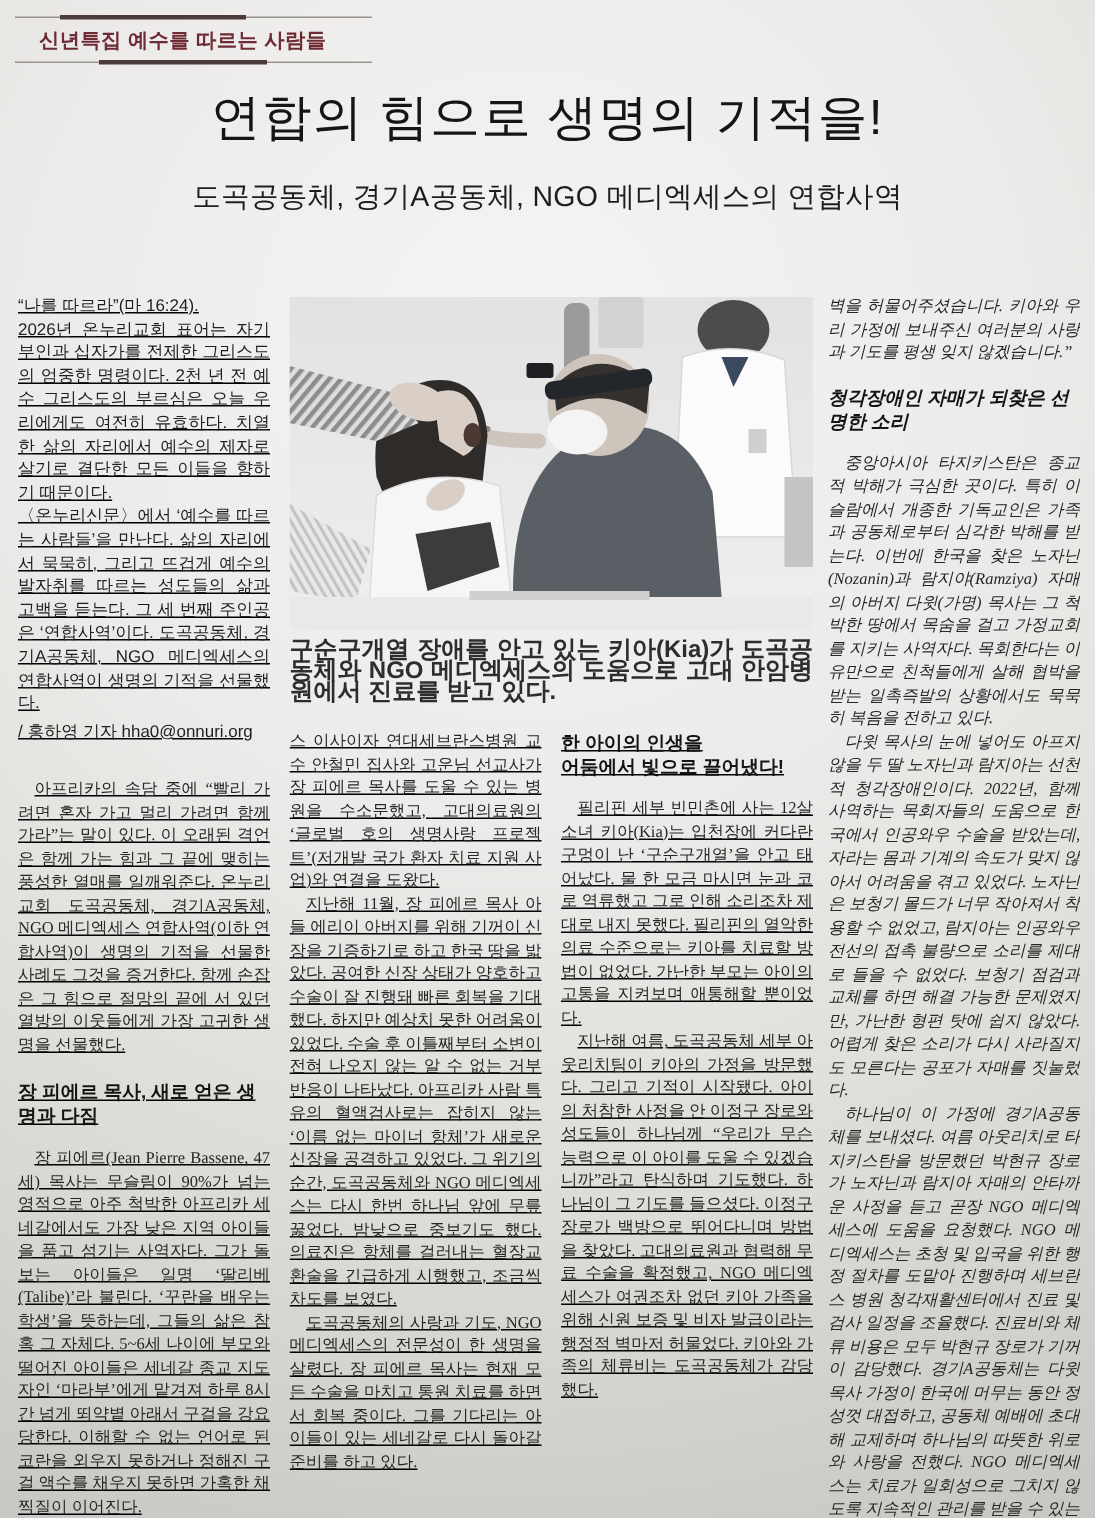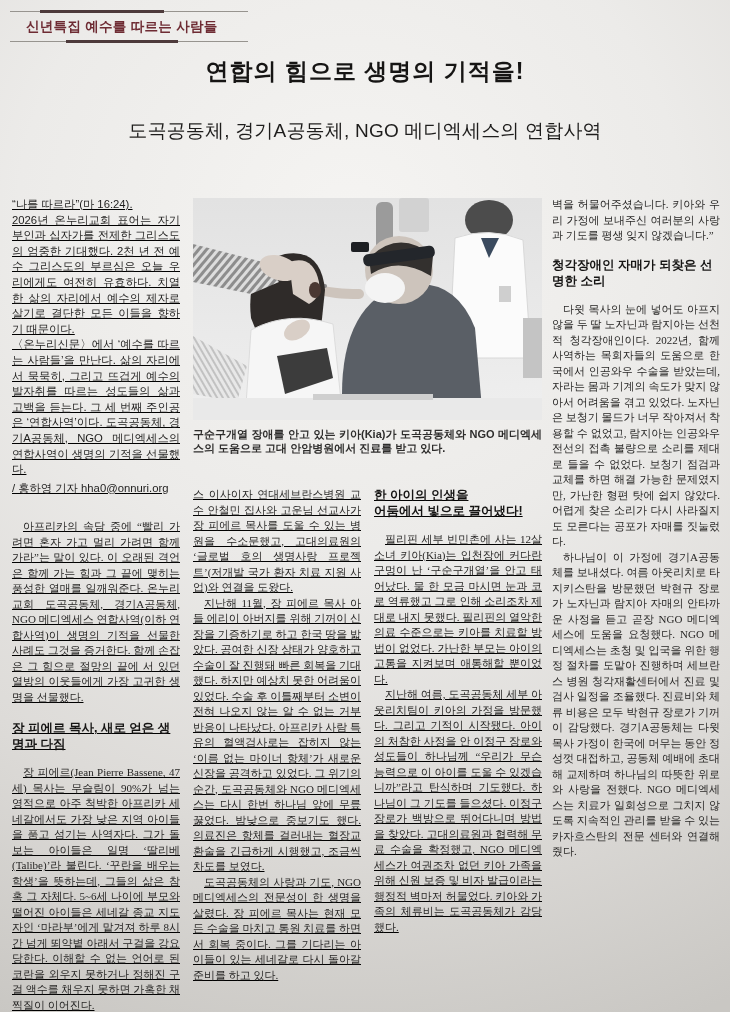--- a/index.html
+++ b/index.html
@@ -17,36 +17,36 @@
   .rule .thick { position:absolute; top:0; height:3px; background:#4d3a3b; }
   .rule-top .thick { left:30px; width:124px; }
   .rule-bot .thick { left:56px; width:112px; }
   .kicker-text {
     display:block; padding:4px 0 4px 16px;
     font-weight:bold; font-size:13.5px; letter-spacing:0.3px; color:#6e2b33;
   }
   
   .headline {
     position:absolute; left:0; top:56px; width:730px; text-align:center;
-    font-size:23px; font-weight:bold; letter-spacing:1px; color:#161514;
+    font-size:33px; font-weight:normal; letter-spacing:1px; color:#161514;
   }
   .subheadline {
     position:absolute; left:0; top:118px; width:730px; text-align:center;
     font-size:19px; font-weight:normal; letter-spacing:0.2px; color:#1e1d1c;
   }
   
   .col { position:absolute; overflow:hidden; }
   .col1 { left:12px;  top:197px; width:168px; height:815px;text-decoration:underline; }
-  .col4 { left:552px; top:197px; width:168px; height:815px; }
+  .col4 { left:552px; top:197px; width:168px; height:815px;font-style:italic; }
   .colmid-text { left:193px; top:487px; width:349px; height:525px;
     column-count:2; column-gap:13px; column-fill:auto;text-decoration:underline; }
   .photo-block { position:absolute; left:193px; top:198px; width:349px; }
   .photo-frame { width:349px; height:222px; display:block; }
   .caption {
-    margin-top:7px; font-size:11px; line-height:14px; color:#2e2d2c;
+    margin-top:7px; font-size:16px; line-height:14px; color:#2e2d2c;
     font-weight:bold; text-align:justify;
   }
   
   .intro p {
     font-size:11.3px; line-height:15.6px; color:#1f1e1d; text-align:justify;
   }
   .byline { margin-top:3px; text-align:right; font-size:10px; color:#3a3938; }
   .body {
     font-family:"Liberation Serif", serif;
     font-size:11px; line-height:15.5px; color:#272625; text-align:justify;
@@ -75,21 +75,21 @@
         <span class="thick"></span>
       </div>
   </div>
 
   <h1 class="headline">연합의 힘으로 생명의 기적을!</h1>
   <h2 class="subheadline">도곡공동체, 경기A공동체, NGO 메디엑세스의 연합사역</h2>
 
   <div class="col col1">
     <div class="intro">
       <p>“나를 따르라”(마 16:24).</p>
-      <p>2026년 온누리교회 표어는 자기 부인과 십자가를 전제한 그리스도의 엄중한 기대했다. 2천 년 전 예수 그리스도의 부르심은 오늘 우리에게도 여전히 유효하다. 치열한 삶의 자리에서 예수의 제자로 살기로 결단한 모든 이들을 향하기 때문이다.</p>
+      <p>2026년 온누리교회 표어는 자기 부인과 십자가를 전제한 그리스도의 엄중한 명령이다. 2천 년 전 예수 그리스도의 부르심은 오늘 우리에게도 여전히 유효하다. 치열한 삶의 자리에서 예수의 제자로 살기로 결단한 모든 이들을 향하기 때문이다.</p>
       <p>〈온누리신문〉에서 ‘예수를 따르는 사람들’을 만난다. 삶의 자리에서 묵묵히, 그리고 뜨겁게 예수의 발자취를 따르는 성도들의 삶과 고백을 듣는다. 그 세 번째 주인공은 ‘연합사역’이다. 도곡공동체, 경기A공동체, NGO 메디엑세스의 연합사역이 생명의 기적을 선물했다.</p>
       <p class="byline">/ 홍하영 기자 hha0@onnuri.org</p>
     </div>
     <p class="body ind lead">아프리카의 속담 중에 “빨리 가려면 혼자 가고 멀리 가려면 함께 가라”는 말이 있다. 이 오래된 격언은 함께 가는 힘과 그 끝에 맺히는 풍성한 열매를 일깨워준다. 온누리교회 도곡공동체, 경기A공동체, NGO 메디엑세스 연합사역(이하 연합사역)이 생명의 기적을 선물한 사례도 그것을 증거한다. 함께 손잡은 그 힘으로 절망의 끝에 서 있던 열방의 이웃들에게 가장 고귀한 생명을 선물했다.</p>
     <h3 class="subhead">장 피에르 목사, 새로 얻은 생명과 다짐</h3>
     <p class="body ind">장 피에르(Jean Pierre Bassene, 47세) 목사는 무슬림이 90%가 넘는 영적으로 아주 척박한 아프리카 세네갈에서도 가장 낮은 지역 아이들을 품고 섬기는 사역자다. 그가 돌보는 아이들은 일명 ‘딸리베(Talibe)’라 불린다. ‘꾸란을 배우는 학생’을 뜻하는데, 그들의 삶은 참혹 그 자체다. 5~6세 나이에 부모와 떨어진 아이들은 세네갈 종교 지도자인 ‘마라부’에게 맡겨져 하루 8시간 넘게 뙤약볕 아래서 구걸을 강요당한다. 이해할 수 없는 언어로 된 코란을 외우지 못하거나 정해진 구걸 액수를 채우지 못하면 가혹한 채찍질이 이어진다.</p>
 
   </div>
 
   <div class="photo-block">
@@ -160,18 +160,19 @@
     <h3 class="subhead">한 아이의 인생을
 어둠에서 빛으로 끌어냈다!</h3>
     <p class="body ind">필리핀 세부 빈민촌에 사는 12살 소녀 키아(Kia)는 입천장에 커다란 구멍이 난 ‘구순구개열’을 안고 태어났다. 물 한 모금 마시면 눈과 코로 역류했고 그로 인해 소리조차 제대로 내지 못했다. 필리핀의 열악한 의료 수준으로는 키아를 치료할 방법이 없었다. 가난한 부모는 아이의 고통을 지켜보며 애통해할 뿐이었다.</p>
     <p class="body ind">지난해 여름, 도곡공동체 세부 아웃리치팀이 키아의 가정을 방문했다. 그리고 기적이 시작됐다. 아이의 처참한 사정을 안 이정구 장로와 성도들이 하나님께 “우리가 무슨 능력으로 이 아이를 도울 수 있겠습니까”라고 탄식하며 기도했다. 하나님이 그 기도를 들으셨다. 이정구 장로가 백방으로 뛰어다니며 방법을 찾았다. 고대의료원과 협력해 무료 수술을 확정했고, NGO 메디엑세스가 여권조차 없던 키아 가족을 위해 신원 보증 및 비자 발급이라는 행정적 벽마저 허물었다. 키아와 가족의 체류비는 도곡공동체가 감당했다.</p>
 
   </div>
 
   <div class="col col4">
     <p class="body">벽을 허물어주셨습니다. 키아와 우리 가정에 보내주신 여러분의 사랑과 기도를 평생 잊지 않겠습니다.”</p>
     <h3 class="subhead">청각장애인 자매가 되찾은 선명한 소리</h3>
+    <p class="body ind">중앙아시아 타지키스탄은 종교적 박해가 극심한 곳이다. 특히 이슬람에서 개종한 기독교인은 가족과 공동체로부터 심각한 박해를 받는다. 이번에 한국을 찾은 노자닌(Nozanin)과 람지야(Ramziya) 자매의 아버지 다윗(가명) 목사는 그 척박한 땅에서 목숨을 걸고 가정교회를 지키는 사역자다. 목회한다는 이유만으로 친척들에게 살해 협박을 받는 일촉즉발의 상황에서도 묵묵히 복음을 전하고 있다.</p>
     <p class="body ind">다윗 목사의 눈에 넣어도 아프지 않을 두 딸 노자닌과 람지아는 선천적 청각장애인이다. 2022년, 함께 사역하는 목회자들의 도움으로 한국에서 인공와우 수술을 받았는데, 자라는 몸과 기계의 속도가 맞지 않아서 어려움을 겪고 있었다. 노자닌은 보청기 몰드가 너무 작아져서 착용할 수 없었고, 람지아는 인공와우 전선의 접촉 불량으로 소리를 제대로 들을 수 없었다. 보청기 점검과 교체를 하면 해결 가능한 문제였지만, 가난한 형편 탓에 쉽지 않았다. 어렵게 찾은 소리가 다시 사라질지도 모른다는 공포가 자매를 짓눌렀다.</p>
     <p class="body ind">하나님이 이 가정에 경기A공동체를 보내셨다. 여름 아웃리치로 타지키스탄을 방문했던 박현규 장로가 노자닌과 람지아 자매의 안타까운 사정을 듣고 곧장 NGO 메디엑세스에 도움을 요청했다. NGO 메디엑세스는 초청 및 입국을 위한 행정 절차를 도맡아 진행하며 세브란스 병원 청각재활센터에서 진료 및 검사 일정을 조율했다. 진료비와 체류 비용은 모두 박현규 장로가 기꺼이 감당했다. 경기A공동체는 다윗 목사 가정이 한국에 머무는 동안 정성껏 대접하고, 공동체 예배에 초대해 교제하며 하나님의 따뜻한 위로와 사랑을 전했다. NGO 메디엑세스는 치료가 일회성으로 그치지 않도록 지속적인 관리를 받을 수 있는 카자흐스탄의 전문 센터와 연결해줬다.</p>
 
   </div>
 
 </div>
 
 </body></html>

